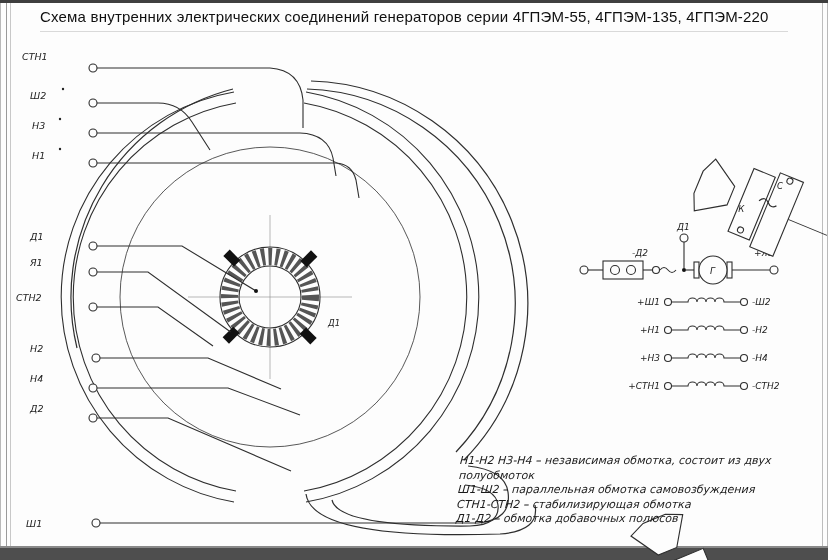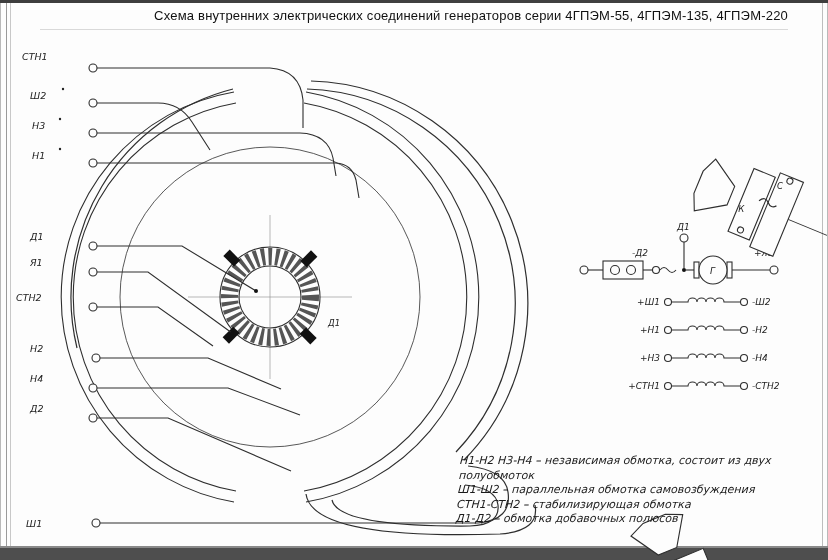--- a/index.html
+++ b/index.html
@@ -6,22 +6,22 @@
   body{
     width:828px;height:560px;position:relative;overflow:hidden;
     background:#fdfdfd;font-family:"Liberation Sans",sans-serif;
   }
   .frame{position:absolute;inset:0;border:1px solid #b9b9b9;pointer-events:none;}
   .frame-top{position:absolute;left:0;top:0;width:828px;height:3px;background:#3e3e3e;}
   .frame-left{position:absolute;left:6px;top:3px;width:3px;height:545px;border-left:1px solid #9a9a9a;border-right:1px solid #c8c8c8;}
   .frame-right{position:absolute;right:5px;top:3px;width:1px;height:545px;background:#bdbdbd;}
   .frame-bottom{position:absolute;left:0;bottom:0;width:828px;height:12px;background:#4e4e4e;border-top:2px solid #8a8a8a;}
   .title{
-    position:absolute;left:40px;top:8px;width:748px;text-align:right;
-    font-size:13px;color:#101010;letter-spacing:.2px;
+    position:absolute;left:40px;top:8px;width:748px;text-align:left;
+    font-size:15px;color:#101010;letter-spacing:.2px;
     border-bottom:1px solid #d9d9d9;padding-bottom:6px;
   }
   svg{position:absolute;left:0;top:0;}
   svg text{font-family:"DejaVu Sans",sans-serif;font-style:italic;fill:#222;}
   .tlabel{font-size:9.5px;}
   .plabel{font-size:8.5px;}
   .eclabel{font-size:9px;}
   .legend{
     position:absolute;left:458px;top:454px;width:364px;
     font-family:"DejaVu Sans",sans-serif;font-style:italic;

